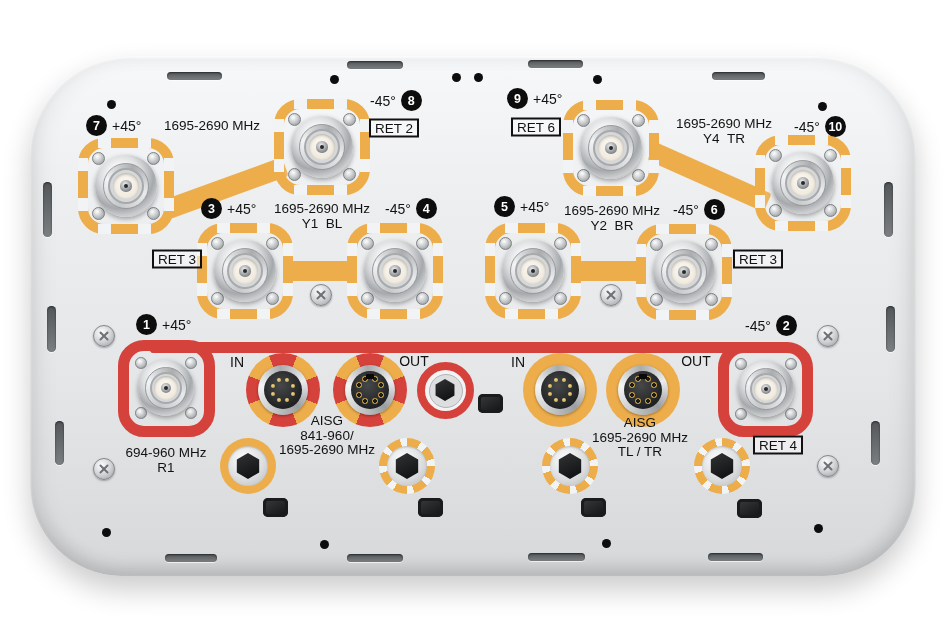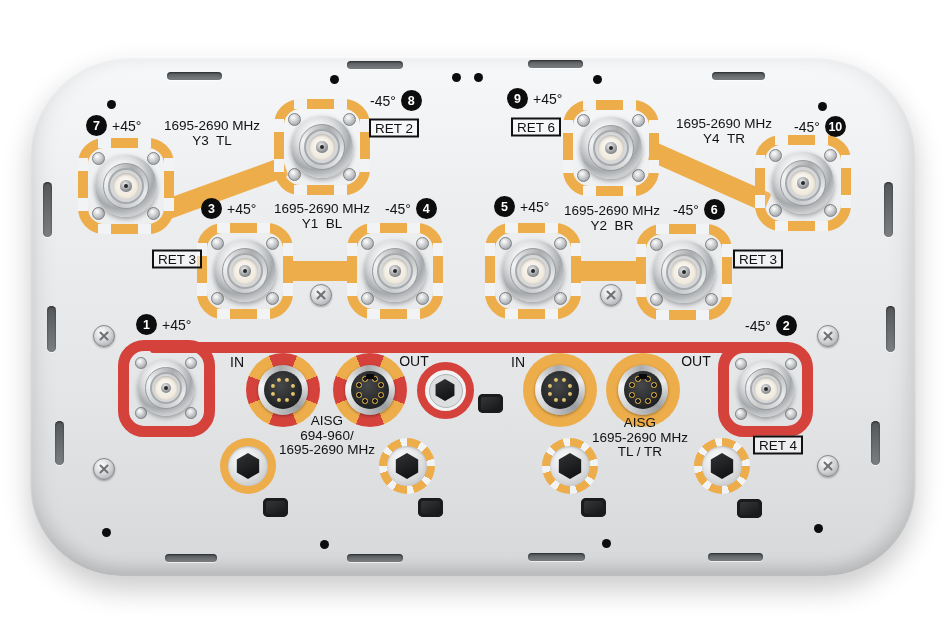--- a/index.html
+++ b/index.html
@@ -417,21 +417,20 @@
     <div class="callout" style="left: 136px; top: 314px;">
       <div class="cnum">1</div>
       <div class="cangle">+45°</div>
     </div>
     <div class="callout" style="left: 745px; top: 315px;">
       <div class="cangle">-45°</div>
       <div class="cnum">2</div>
     </div>
     <div class="pairlabel" style="left: 127px; top: 118px;">
       <div class="freqline">1695-2690 MHz</div>
-      <div class="pairline">Y3  TL</div>
     </div>
     <div class="pairlabel" style="left: 639px; top: 116px;">
       <div class="freqline">1695-2690 MHz</div>
       <div class="pairline">Y4  TR</div>
     </div>
     <div class="pairlabel" style="left: 237px; top: 201px;">
       <div class="freqline">1695-2690 MHz</div>
       <div class="pairline">Y1  BL</div>
     </div>
     <div class="pairlabel" style="left: 527px; top: 203px;">
@@ -440,23 +439,27 @@
     </div>
     <div class="retbox" style="left: 778px; top: 445px;">RET 4</div>
     <div class="retbox" style="left: 177px; top: 259px;">RET 3</div>
     <div class="retbox" style="left: 758px; top: 259px;">RET 3</div>
     <div class="retbox" style="left: 394px; top: 128px;">RET 2</div>
     <div class="retbox" style="left: 536px; top: 127px;">RET 6</div>
     <div class="iolabel" style="left: 237px; top: 362px;">IN</div>
     <div class="iolabel" style="left: 414px; top: 361px;">OUT</div>
     <div class="iolabel" style="left: 518px; top: 362px;">IN</div>
     <div class="iolabel" style="left: 696px; top: 361px;">OUT</div>
+    <div class="tblock" style="left: 166px; top: 446px;">
+      <div class="tline">694-960 MHz</div>
+      <div class="tline">R1</div>
+    </div>
     <div class="tblock" style="left: 327px; top: 414px;">
       <div class="tline">AISG</div>
-      <div class="tline">694-960/</div>
+      <div class="tline">841-960/</div>
       <div class="tline">1695-2690 MHz</div>
     </div>
     <div class="tblock" style="left: 640px; top: 416px;">
       <div class="tline">AISG</div>
       <div class="tline">1695-2690 MHz</div>
       <div class="tline">TL / TR</div>
     </div>
   </div>
 
 </body></html>

